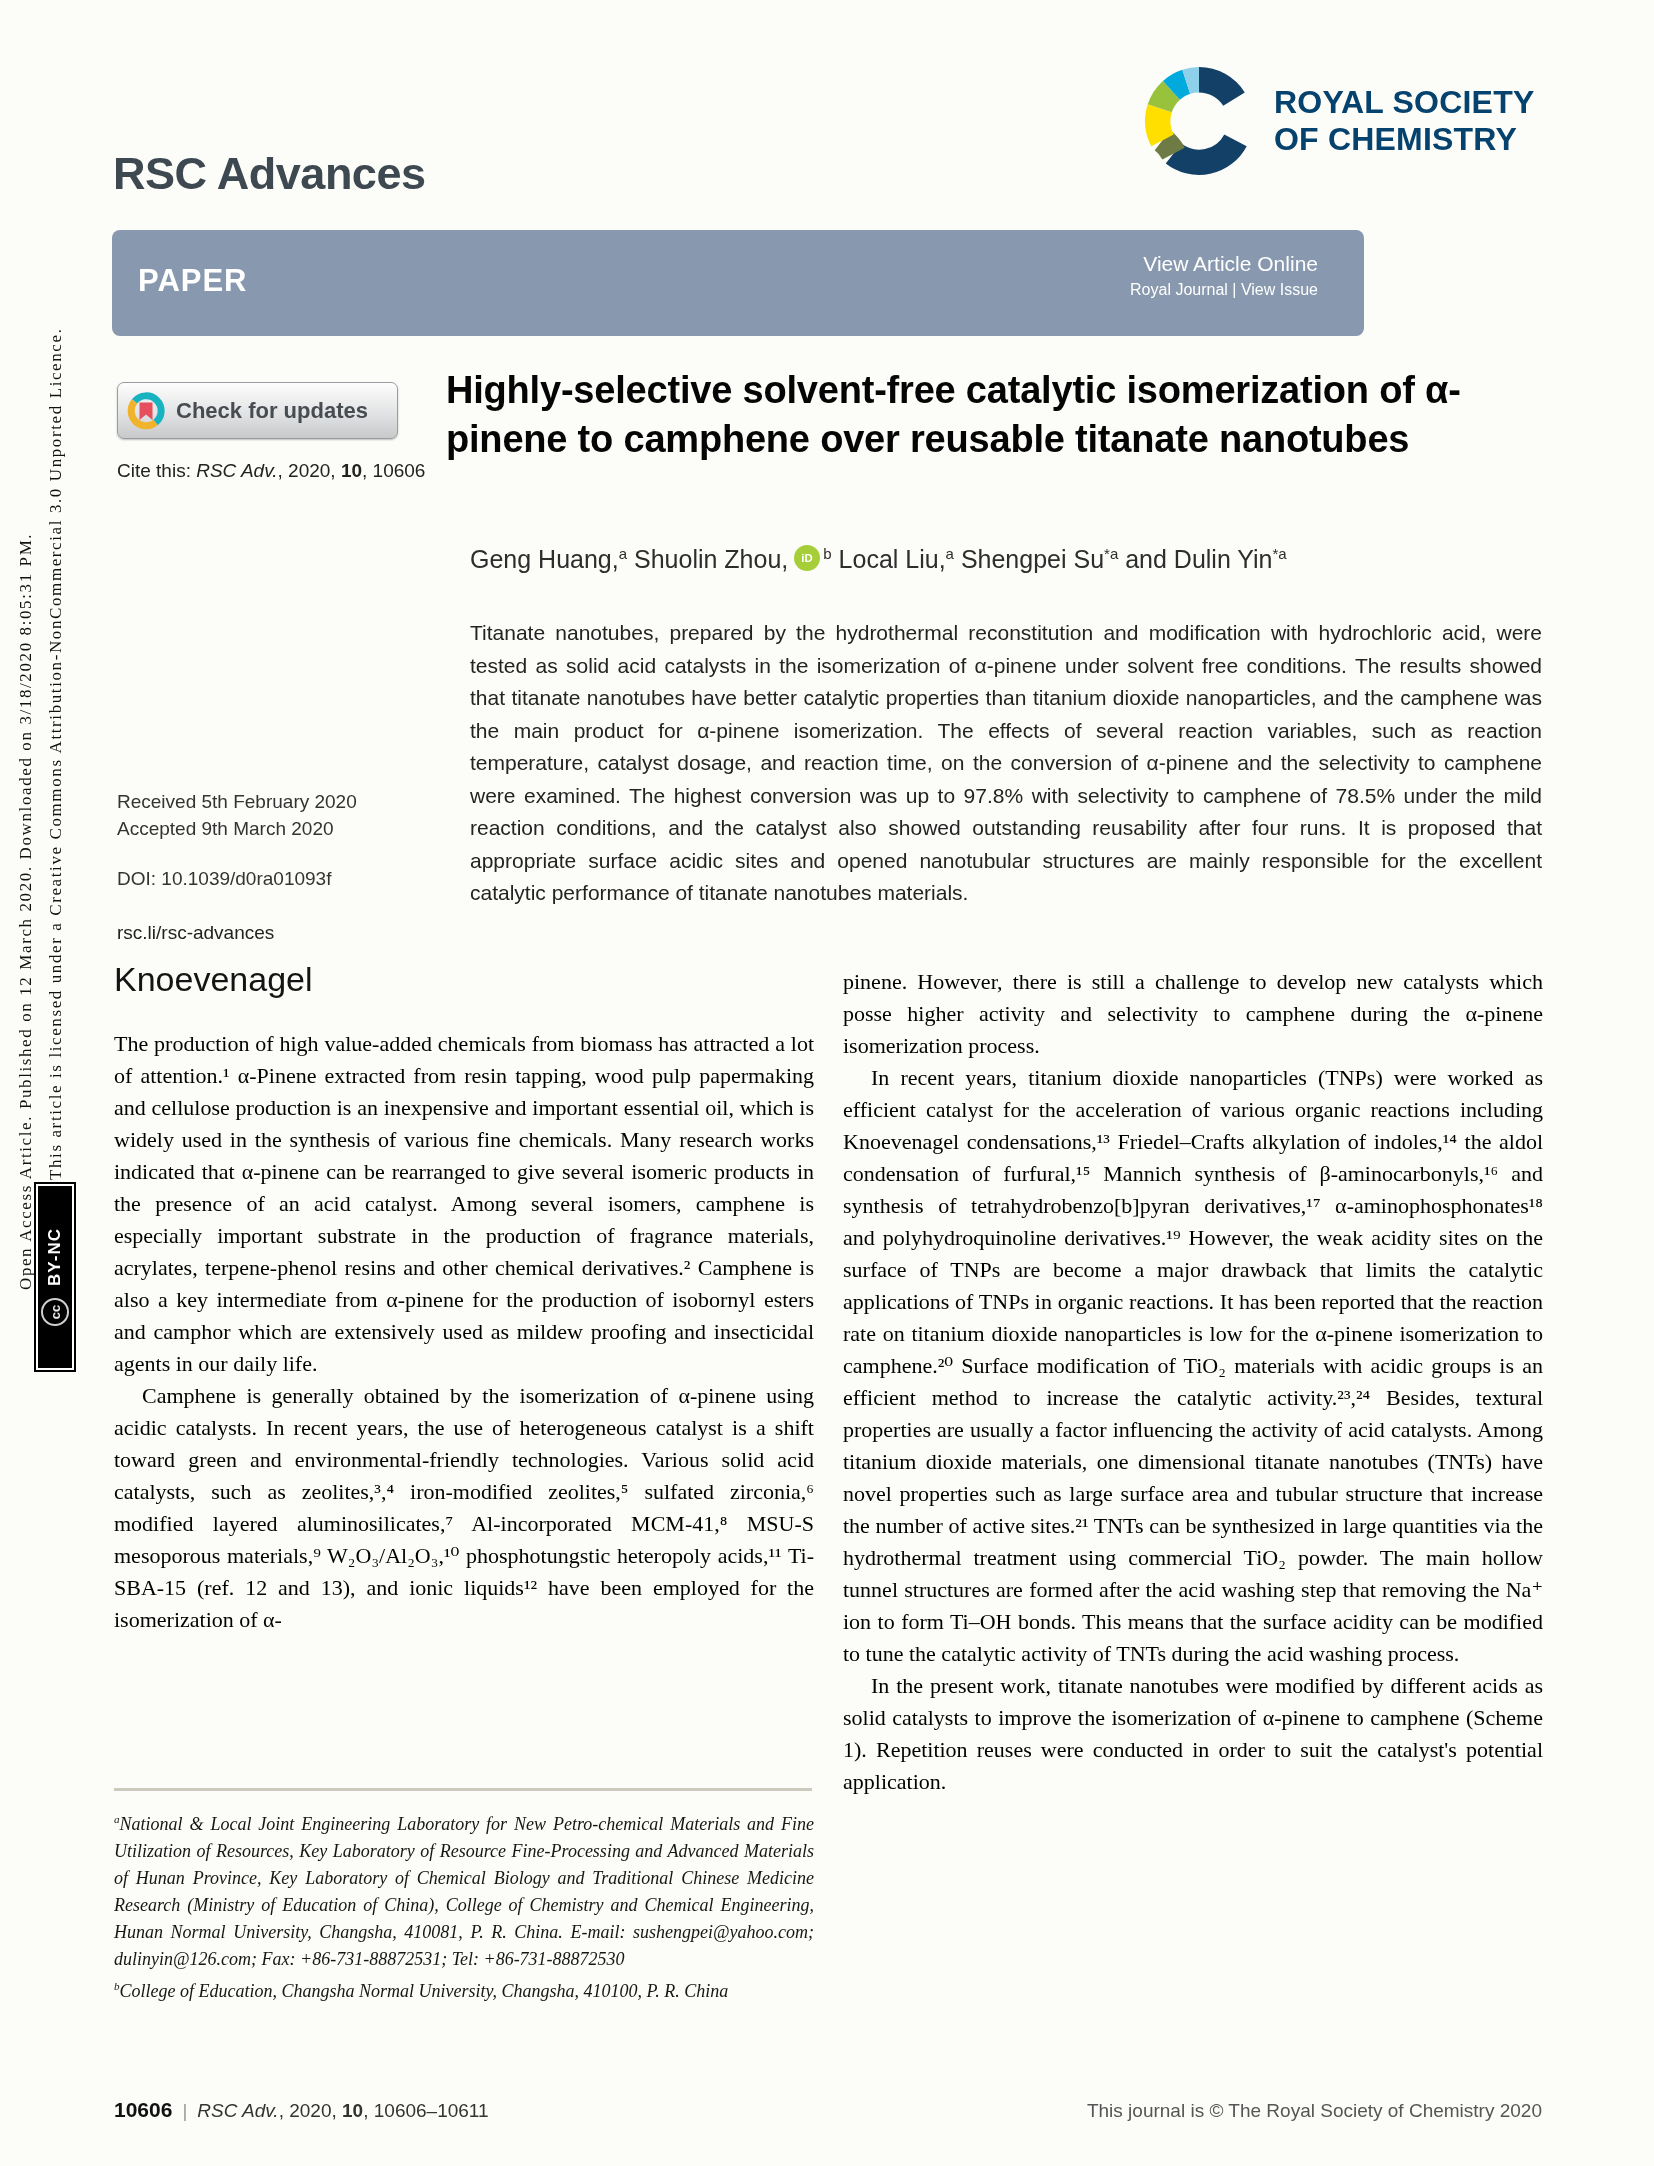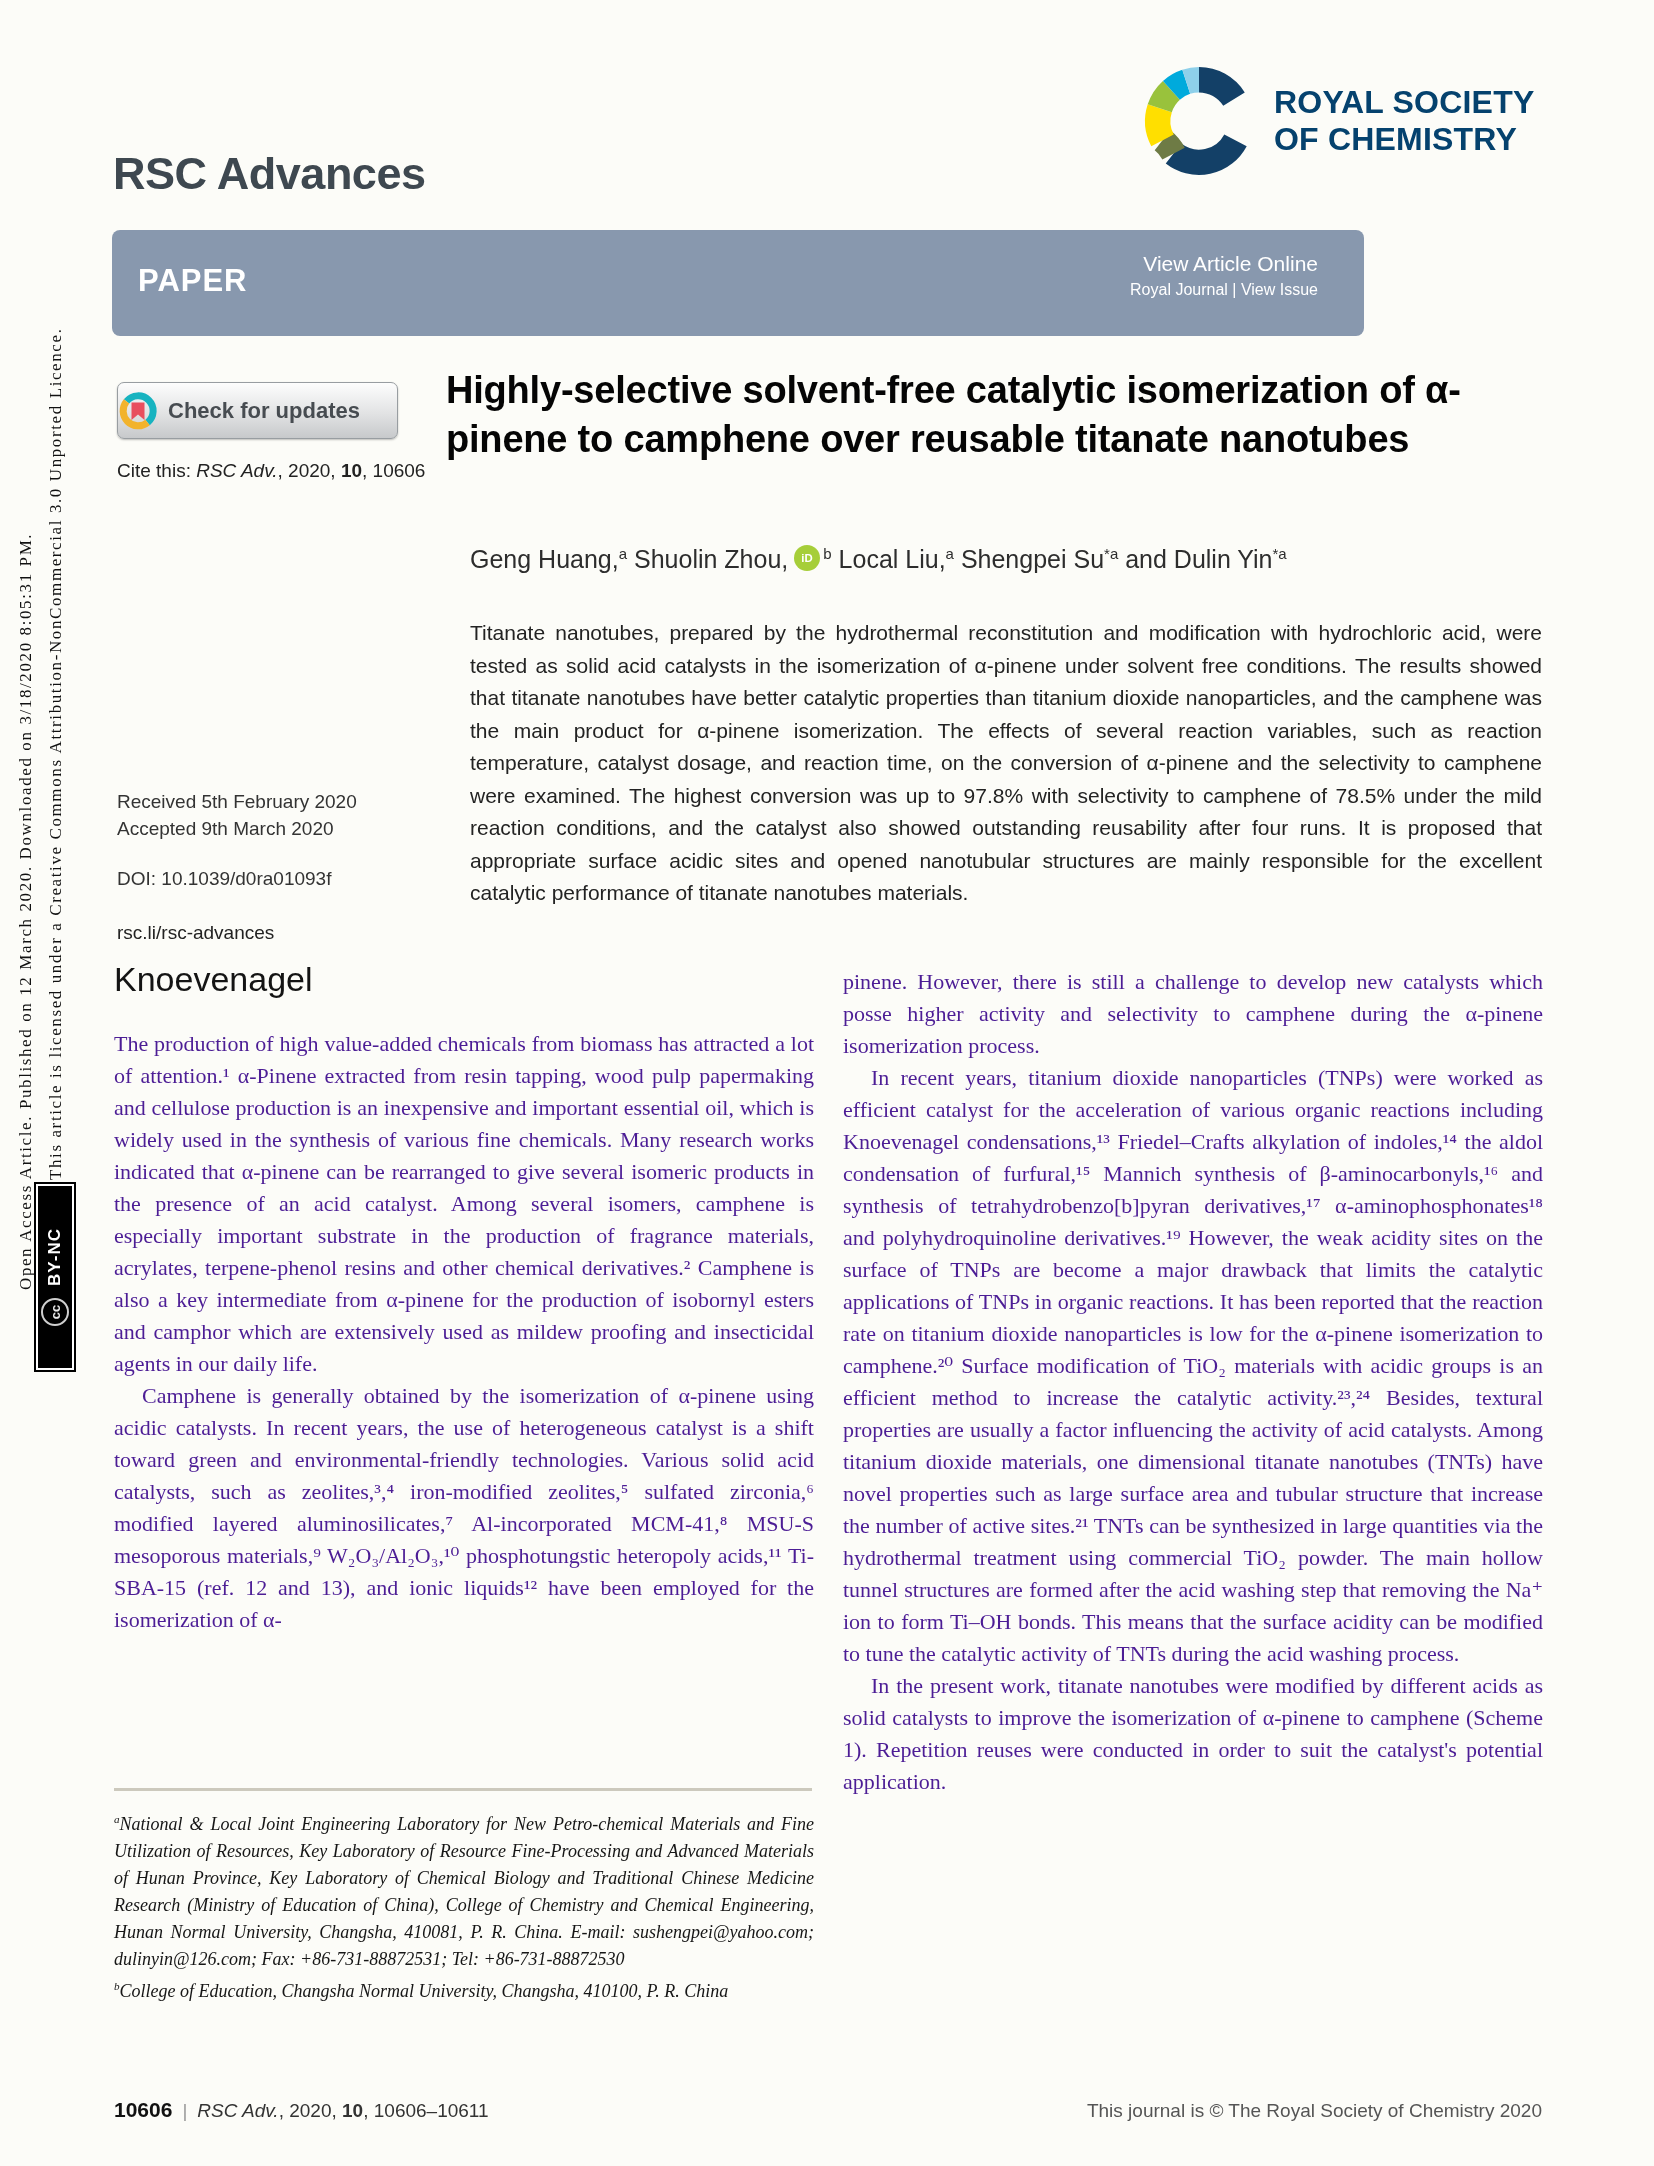--- a/index.html
+++ b/index.html
@@ -69,21 +69,21 @@
     position:absolute;right:46px;top:22px;text-align:right;color:#fff;
   }
   #view-article{font-weight:normal;font-size:21px;display:block;}
   #view-links{font-size:16px;margin-top:5px;display:block;}
   
   #check-updates{
     position:absolute;left:117px;top:382px;width:281px;height:57px;
     border:1px solid #989da1;border-radius:7px;
     background:linear-gradient(#fdfdfd,#e2e3e4 55%,#c7c9cb);
     display:flex;align-items:center;
-    box-sizing:border-box;gap:10px;
+    box-sizing:border-box;padding-left:8px;gap:10px;
     box-shadow:0 1px 2px rgba(0,0,0,.25);
   }
   #check-updates span{font-size:22px;font-weight:bold;color:#474c51;}
   
   #cite-line{position:absolute;left:117px;top:460px;font-size:19px;color:#222;}
   #cite-line .it{font-style:italic;}
   #cite-line .b{font-weight:bold;}
   #received-block{position:absolute;left:117px;top:788px;font-size:19px;color:#333;line-height:27px;}
   #doi-line{position:absolute;left:117px;top:868px;font-size:19px;color:#333;}
   #short-link{position:absolute;left:117px;top:922px;font-size:19px;color:#222;font-weight:500;}
@@ -97,21 +97,21 @@
   .orcid-ico{vertical-align:-3px;margin:0 3px 0 6px;}
   #abstract{
     position:absolute;left:470px;top:617px;width:1072px;
     font-size:21px;line-height:32.5px;text-align:justify;color:#232323;
   }
   
   #intro-heading{position:absolute;left:114px;top:960px;font-size:34px;font-weight:400;color:#141414;}
   .bodycol{
     position:absolute;width:700px;
     font-family:"Liberation Serif","DejaVu Serif",serif;
-    font-size:22px;line-height:32px;text-align:justify;color:#4c1d95;
+    font-size:22px;line-height:32px;text-align:justify;color:#000000;
   }
   #col-left{left:114px;top:1028px;}
   #col-right{left:843px;top:966px;}
   .bodycol p{margin:0;}
   .bodycol p.ind{text-indent:28px;}
   #footnote-rule{position:absolute;left:114px;top:1788px;width:698px;height:3px;background:#ccc9bd;}
   #footnotes{
     position:absolute;left:114px;top:1806px;width:700px;
     font-family:"Liberation Serif","DejaVu Serif",serif;
     font-style:italic;font-size:18px;line-height:27px;text-align:justify;color:#161616;

